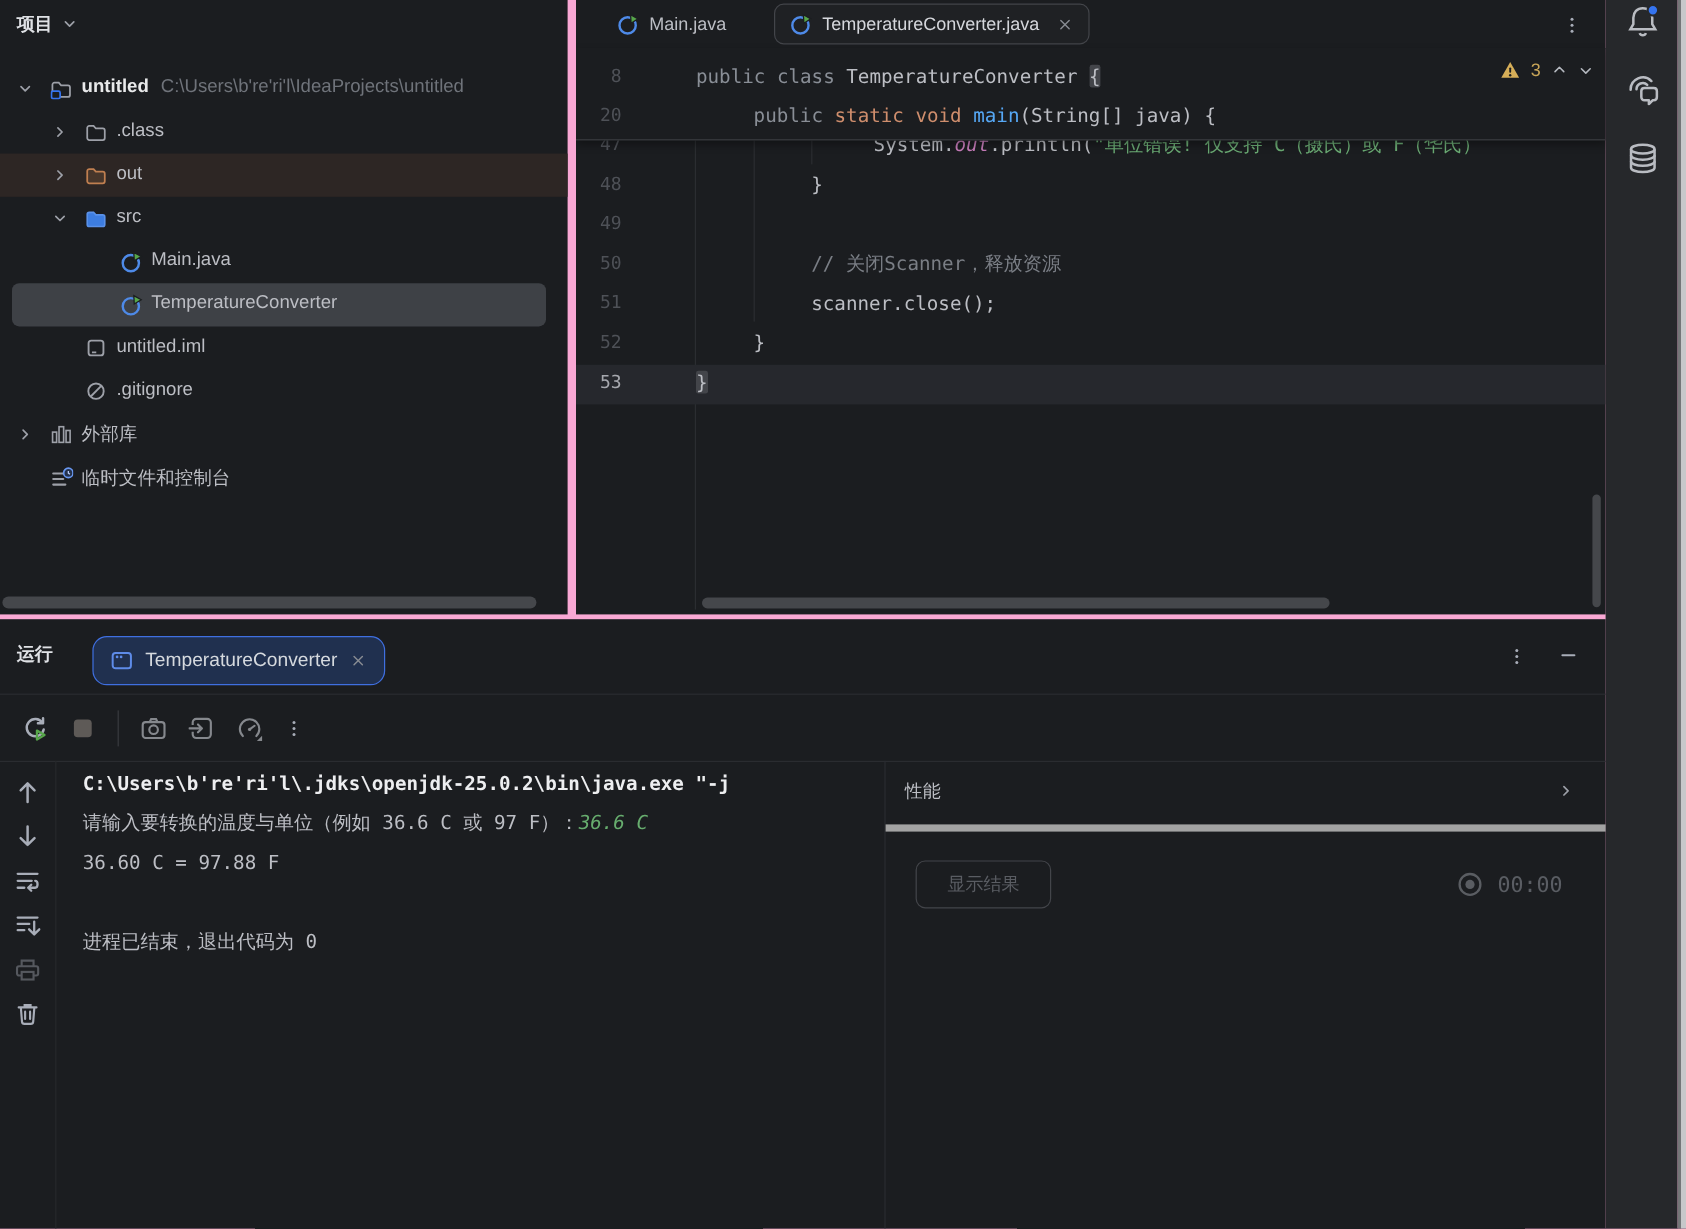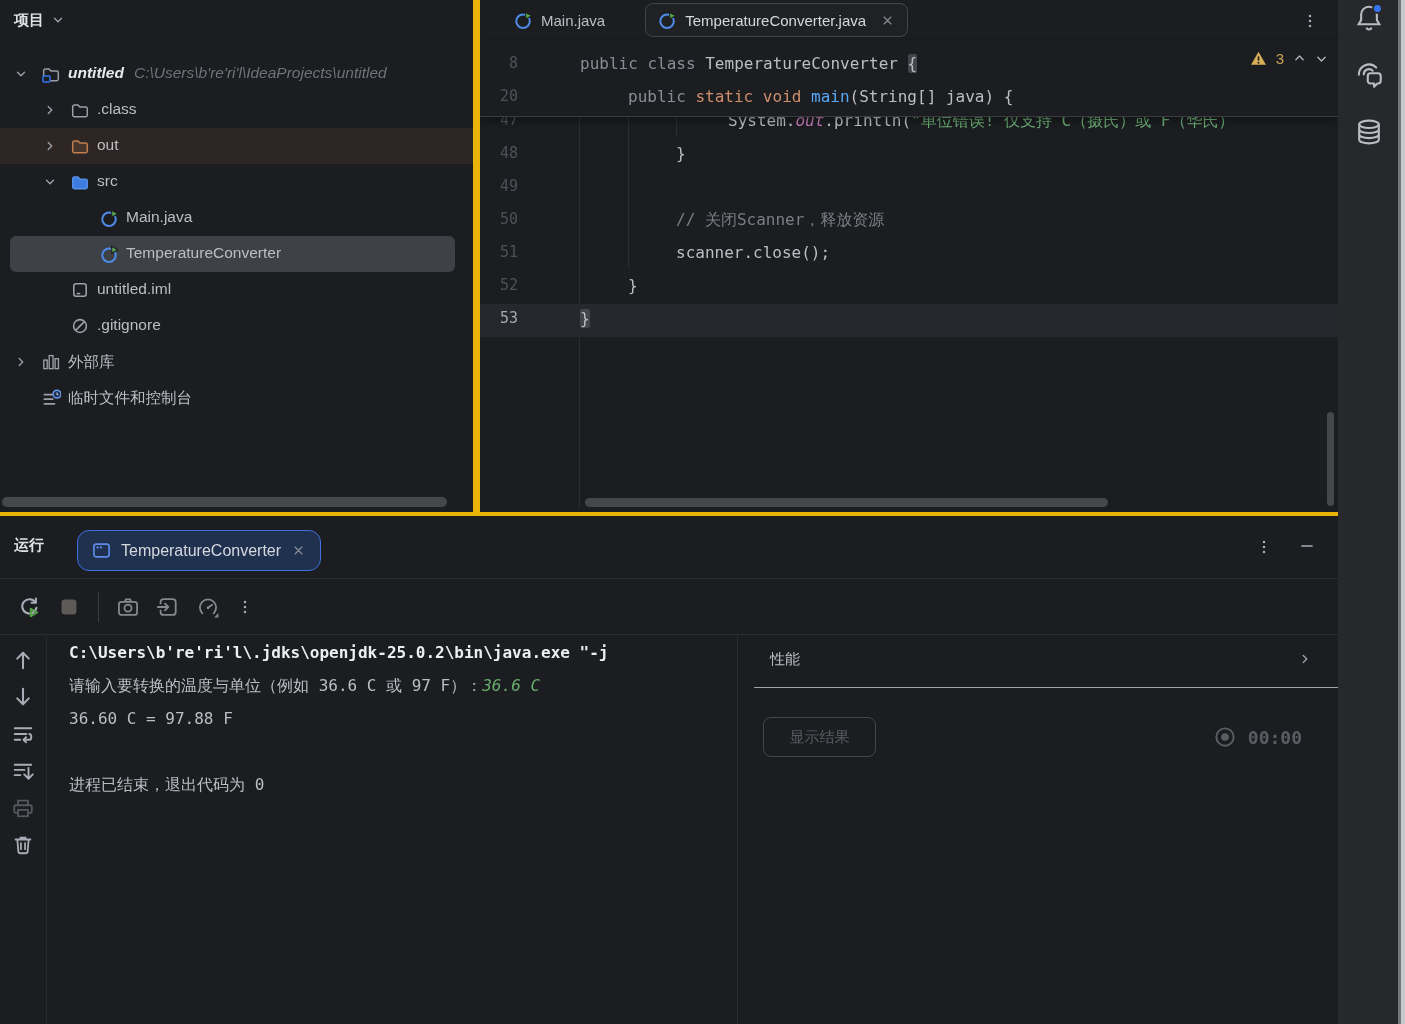--- a/index.html
+++ b/index.html
@@ -1,16 +1,16 @@
 <!DOCTYPE html>
 <html><head>
 <meta charset="utf-8">
 <style>
   html,body{margin:0;padding:0;background:#101113;}
-  .app{position:relative;width:1405px;height:1024px;background:#eab308;overflow:hidden;
+  .app{position:relative;width:1405px;height:1024px;background:#f9a8d4;overflow:hidden;
        font-family:"Liberation Sans",sans-serif;color:#BCBEC4;-webkit-font-smoothing:antialiased;}
   .panel{position:absolute;background:#1b1d20;}
   svg{display:block;}
 
   
   .project-panel{left:0;top:0;width:473px;height:512px;}
   .pp-header{display:flex;align-items:center;gap:7px;height:40px;padding-left:14px;}
   .pp-title{font-weight:bold;font-size:15px;color:#DFE1E5;}
   .tree{position:absolute;left:0;top:56px;right:0;}
   .trow{position:relative;height:36px;white-space:nowrap;overflow:hidden;cursor:pointer;}
@@ -69,28 +69,28 @@
   .run-content{position:absolute;left:0;top:118px;right:0;bottom:0;}
   .console-gutter{position:absolute;left:0;top:0;width:46px;bottom:0;border-right:1px solid #26282b;}
   .cg-icon{margin:15px auto 0 auto;width:22px;cursor:pointer;}
   .console{position:absolute;left:47px;top:0;width:690px;bottom:0;overflow:hidden;}
   .cline{position:relative;height:33px;padding-left:22px;white-space:pre;
          font-family:"DejaVu Sans Mono","Liberation Mono",monospace;font-size:16px;line-height:33px;}
   .k-cmd{color:#EDEEF0;font-weight:bold;margin-top:12px;}
   .k-out{color:#BCBEC4;}
   .k-input{color:#67AD6E;font-style:italic;}
   .perf{position:absolute;left:737px;top:0;right:0;bottom:0;border-left:1px solid #2a2c30;}
-  .perf-header{position:absolute;left:16px;top:0;right:0;height:53px;border-bottom:1px solid #a3a3a3;}
+  .perf-header{position:absolute;left:0;top:0;right:0;height:53px;border-bottom:6px solid #a3a3a3;}
   .perf-title{position:absolute;left:16px;top:16px;font-size:15px;color:#BCBEC4;}
   .perf-chev{position:absolute;right:26px;top:18px;cursor:pointer;}
   .show-results{position:absolute;left:25px;top:83px;width:113px;height:40px;border:1px solid #43454A;
                 border-radius:8px;background:transparent;color:#5A5D63;font-size:15px;
                 font-family:"Liberation Sans",sans-serif;cursor:default;}
   .timer{position:absolute;right:36px;top:92px;display:flex;align-items:center;gap:12px;
-         color:#5A5D63;font-size:18px;font-family:"DejaVu Sans Mono","Liberation Mono",monospace;font-weight:bold;}
+         color:#5A5D63;font-size:18px;font-family:"DejaVu Sans Mono","Liberation Mono",monospace;}
 </style>
 </head>
 <body>
 
 <div class="app">
 
   <aside class="panel project-panel">
     <div class="pp-header">
       <span class="pp-title">项目</span>
       <span id="pp-chev">
@@ -105,21 +105,21 @@
             <svg width="14" height="14" viewBox="0 0 16 16" fill="none">
               <path d="M4 6l4 4 4-4" stroke="#9DA0A8" stroke-width="1.6" stroke-linecap="round" stroke-linejoin="round"></path>
             </svg>
           </span>
           <span class="ticon" style="left: 42px;">
             <svg width="18" height="18" viewBox="0 0 16 16" fill="none">
               <path d="M1.5 5c0-.8.7-1.5 1.5-1.5h3.2l1.7 1.9H13c.8 0 1.5.7 1.5 1.5v5.6c0 .8-.7 1.5-1.5 1.5H3c-.8 0-1.5-.7-1.5-1.5z" stroke="#9DA0A8" stroke-width="1.3"></path>
               <rect x="0.8" y="9.8" width="6.4" height="5.4" rx="1.2" fill="#1b1d20" stroke="#3574F0" stroke-width="1.3"></rect>
             </svg>
           </span>
-          <span class="tlabel" style="left: 68px; font-style: italic;"><b>untitled</b><span class="tpath">C:\Users\b're'ri'l\IdeaProjects\untitled</span></span>
+          <span class="tlabel" style="left: 68px;"><b>untitled</b><span class="tpath">C:\Users\b're'ri'l\IdeaProjects\untitled</span></span>
         </div>
         <div class="trow">
           <span class="chev" style="left: 43px;">
             <svg width="14" height="14" viewBox="0 0 16 16" fill="none">
               <path d="M6 4l4 4-4 4" stroke="#9DA0A8" stroke-width="1.6" stroke-linecap="round" stroke-linejoin="round"></path>
             </svg>
           </span>
           <span class="ticon" style="left: 71px;">
             <svg width="18" height="18" viewBox="0 0 16 16" fill="none">
               <path d="M1.5 5c0-.8.7-1.5 1.5-1.5h3.2l1.7 1.9H13c.8 0 1.5.7 1.5 1.5v5.6c0 .8-.7 1.5-1.5 1.5H3c-.8 0-1.5-.7-1.5-1.5z" stroke="#9DA0A8" stroke-width="1.3"></path>

